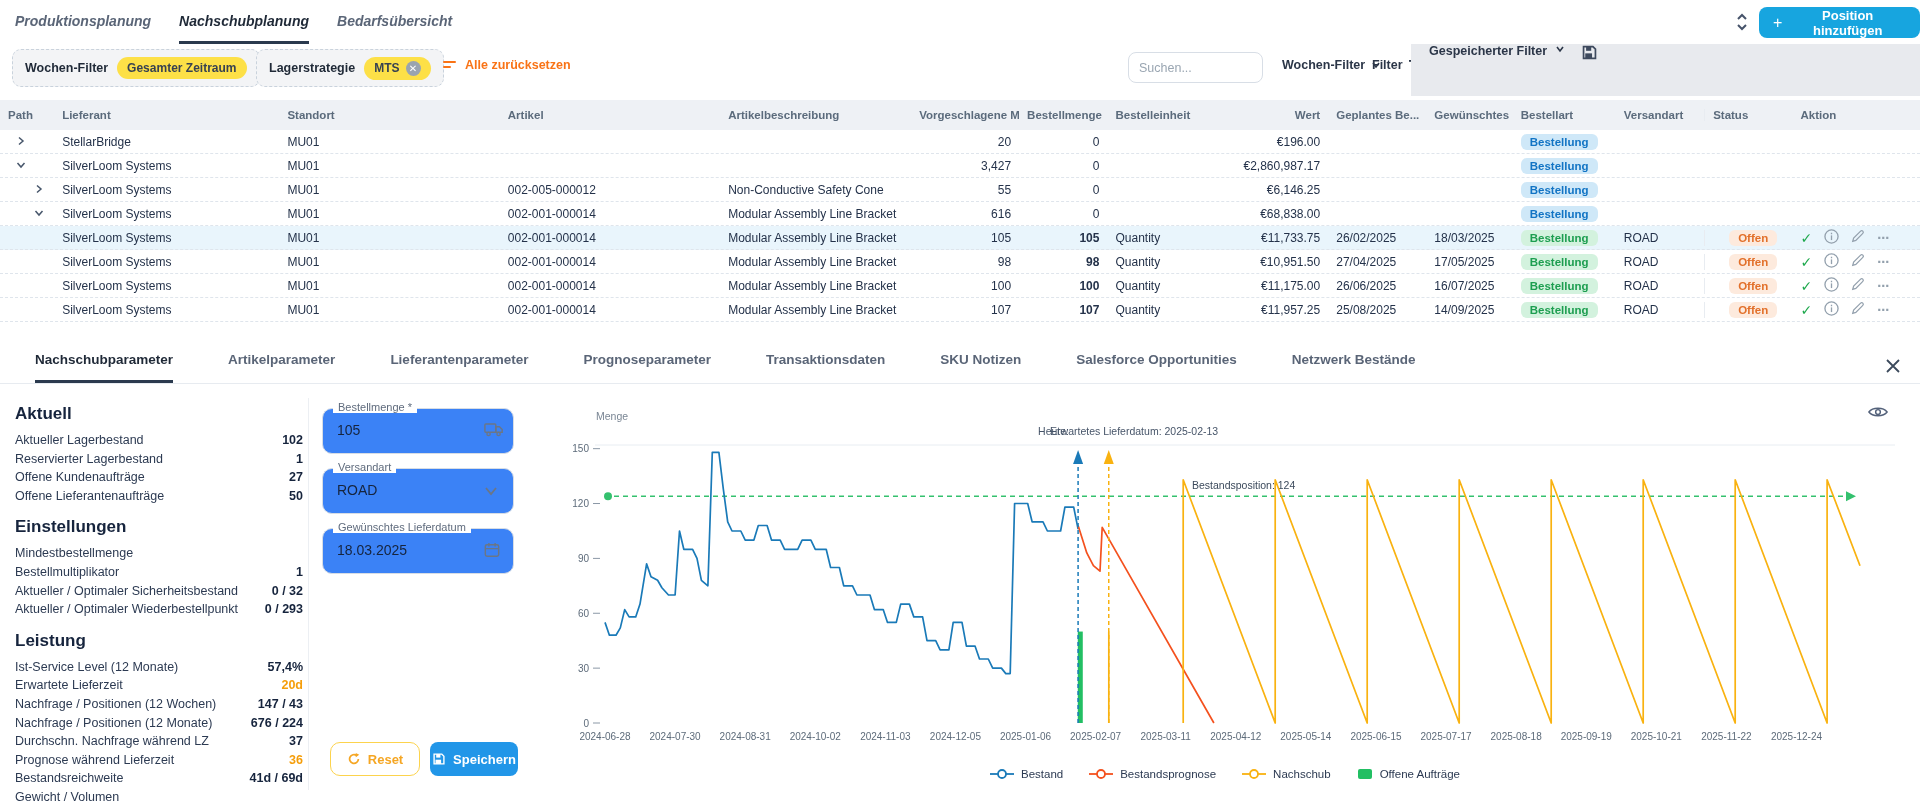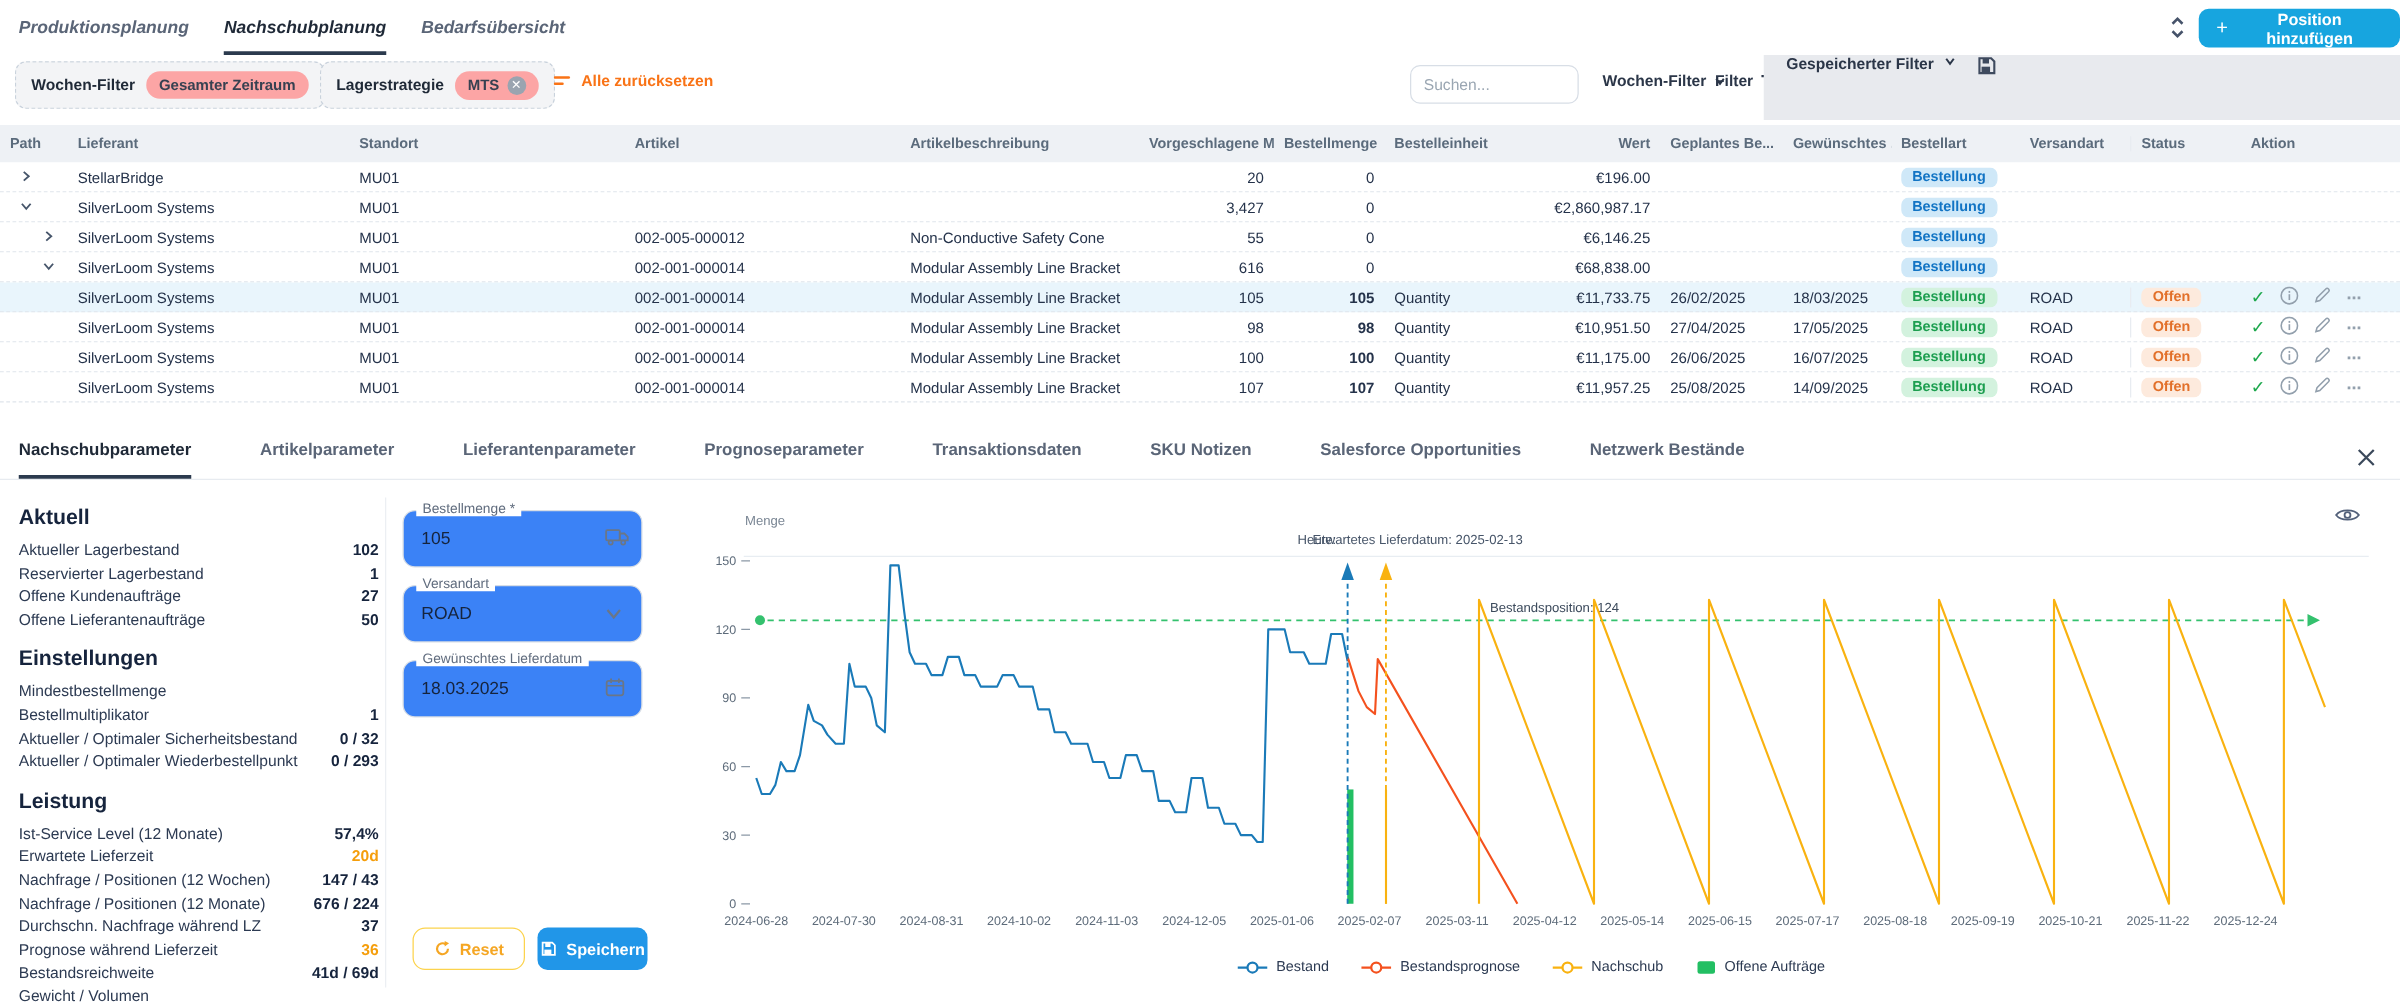--- a/index.html
+++ b/index.html
@@ -16,21 +16,21 @@
   .add-btn { position:absolute; left:1759px; top:7px; height:31px; padding:0 14px; background:#17a5df; color:#fff;
     border:none; border-radius:8px; font-size:13px; font-weight:700; display:flex; align-items:center; gap:7px;
     font-family:inherit; cursor:pointer; }
   .add-btn .plus { font-size:16px; font-weight:400; line-height:1; }
 
   
   .filterbar { position:absolute; left:0; top:44px; width:1920px; height:52px;padding-left:32px; }
   .fgroup { position:absolute; top:5px; height:38px; background:#f3f4f6; border:1px dashed #c9d2dc; border-radius:9px;
     display:flex; align-items:center; gap:9px; padding:0 12px; }
   .fgroup .flabel { font-size:12.5px; font-weight:700; color:#1f2937; }
-  .fchip { background:#fca5a5; border-radius:999px; padding:4px 10px; font-size:12px; font-weight:600; color:#374151;
+  .fchip { background:#fde047; border-radius:999px; padding:4px 10px; font-size:12px; font-weight:600; color:#374151;
     display:flex; align-items:center; gap:6px; }
   .chip-x { width:15px; height:15px; border-radius:50%; background:#9aa4b0; color:#fff; font-size:10px; line-height:15px;
     text-align:center; cursor:pointer; }
   .reset-all { position:absolute; left:443px; top:14px; display:flex; align-items:center; gap:7px; color:#f97316;
     font-size:12.5px; font-weight:700; cursor:pointer; }
   .search { position:absolute; left:1128px; top:8px; width:135px; height:31px; border:1px solid #d8dee6; border-radius:8px;
     padding:0 10px; font-size:12.5px; color:#24324a; font-family:inherit; }
   .search::placeholder { color:#9aa6b2; }
   .fb-link { position:absolute; top:14px; display:flex; align-items:center; gap:6px; font-size:12.5px; font-weight:700;
     color:#2b3648; cursor:pointer; }
@@ -48,30 +48,30 @@
   .tdata.selected { background:#e9f5fc; }
   .cell { padding:0 8px; font-size:12px; color:#24324a; white-space:nowrap; overflow:hidden; }
   .c0{width:55px;} .c1{width:230px;} .c2{width:225px;} .c3{width:225px;} .c4{width:195px;}
   .c5{width:110px; text-align:right;} .c6{width:90px; text-align:right;} .c7{width:100px;}
   .c8{width:125px; text-align:right;} .c9{width:100px;} .c10{width:88px;}
   .c11{width:105px;} .c12{width:90px;} .c13{width:90px; border-left:1px solid #e8ecf1;} .c14{width:130px; display:flex; align-items:center; gap:12px;}
   .exp { color:#47566b; display:inline-block; width:12px; }
   .chip { display:inline-block; border-radius:6px; padding:2px 9px; font-size:11.5px; font-weight:700; }
   .chip.blue { background:#cfe8f8; color:#1274c4; }
   .chip.green { background:#d3f2de; color:#1d9e50; }
-  .chip.offen { background:#fdeadd; color:#e2702a; }
+  .chip.offen { background:#fdeadd; color:#e2702a;margin-left:16px; }
   .act-check { color:#1fa94e; font-weight:700; font-size:14px; }
   .act-ic { color:#93a0ad; }
   .bold { font-weight:700; }
 
   
   .dtabs { position:absolute; left:0; top:328px; width:1920px; height:56px; border-bottom:1px solid #e7ebf0;
     display:flex; gap:55px; padding-left:15px; }
   .dtab { font-size:13.5px; font-weight:600; color:#5a6577; padding-top:24px; cursor:pointer; }
-  .dtab.active { color:#1f2937; border-bottom:3px solid #2b3a4e; }
+  .dtab.active { color:#1f2937; border-bottom:3px solid #2b3a4e;margin-left:20px; }
   .panel-close { position:absolute; left:1885px; top:358px; width:16px; height:16px; color:#3c4a5c; cursor:pointer; }
 
   
   .stats { position:absolute; left:15px; top:404px; width:288px; }
   .sec-h { font-size:17px; font-weight:700; color:#16243d; margin-bottom:7px; }
   .sec { margin-bottom:12px; }
   .stat { display:flex; justify-content:space-between; font-size:12.5px; line-height:18.6px; color:#2c3a52; }
   .stat .v { font-weight:700; color:#16243d; }
   .stat .v.orange { color:#f59e0b; }
   .vdiv { position:absolute; left:308px; top:398px; width:1px; height:392px; background:#eceff3; }

